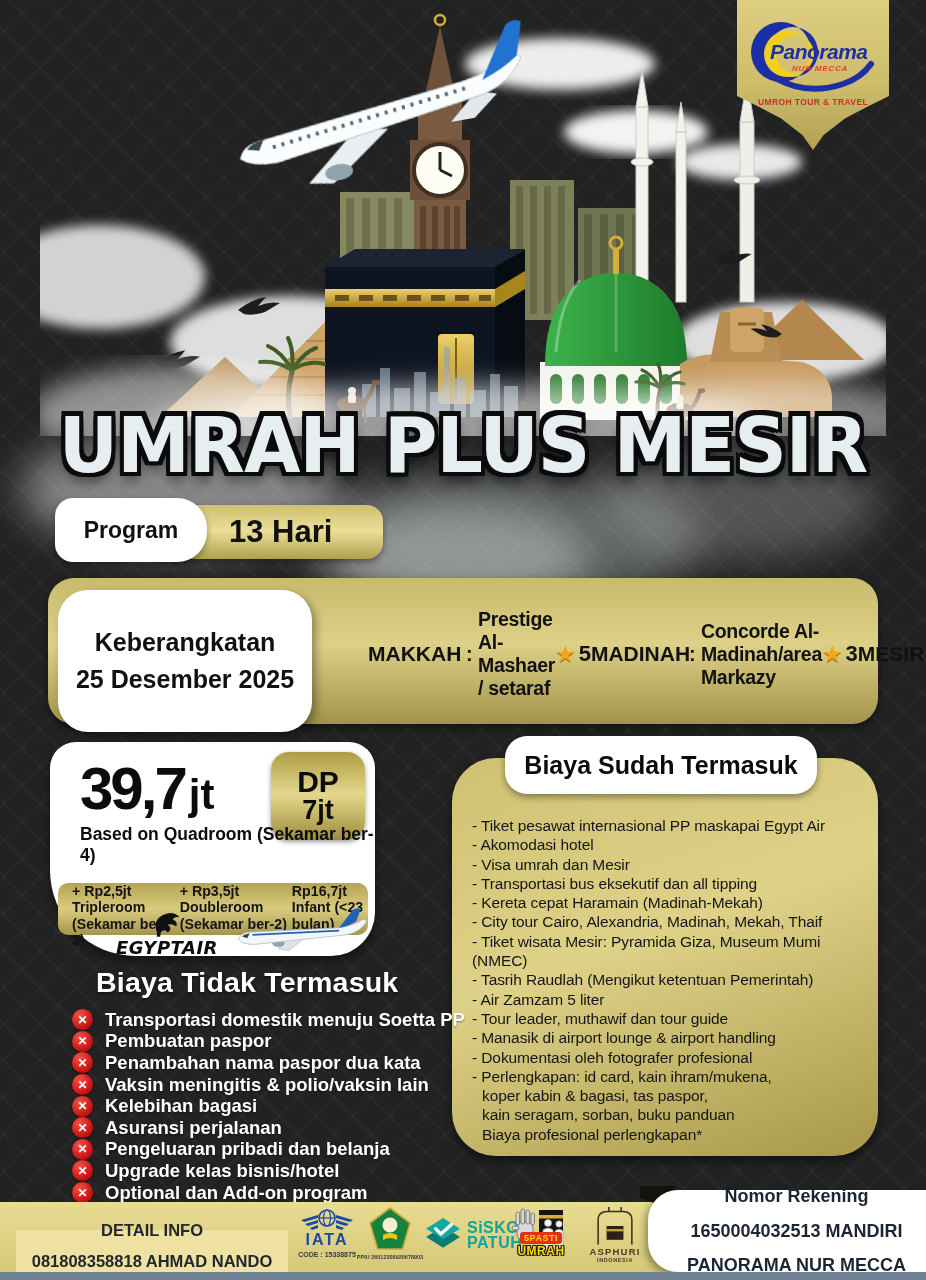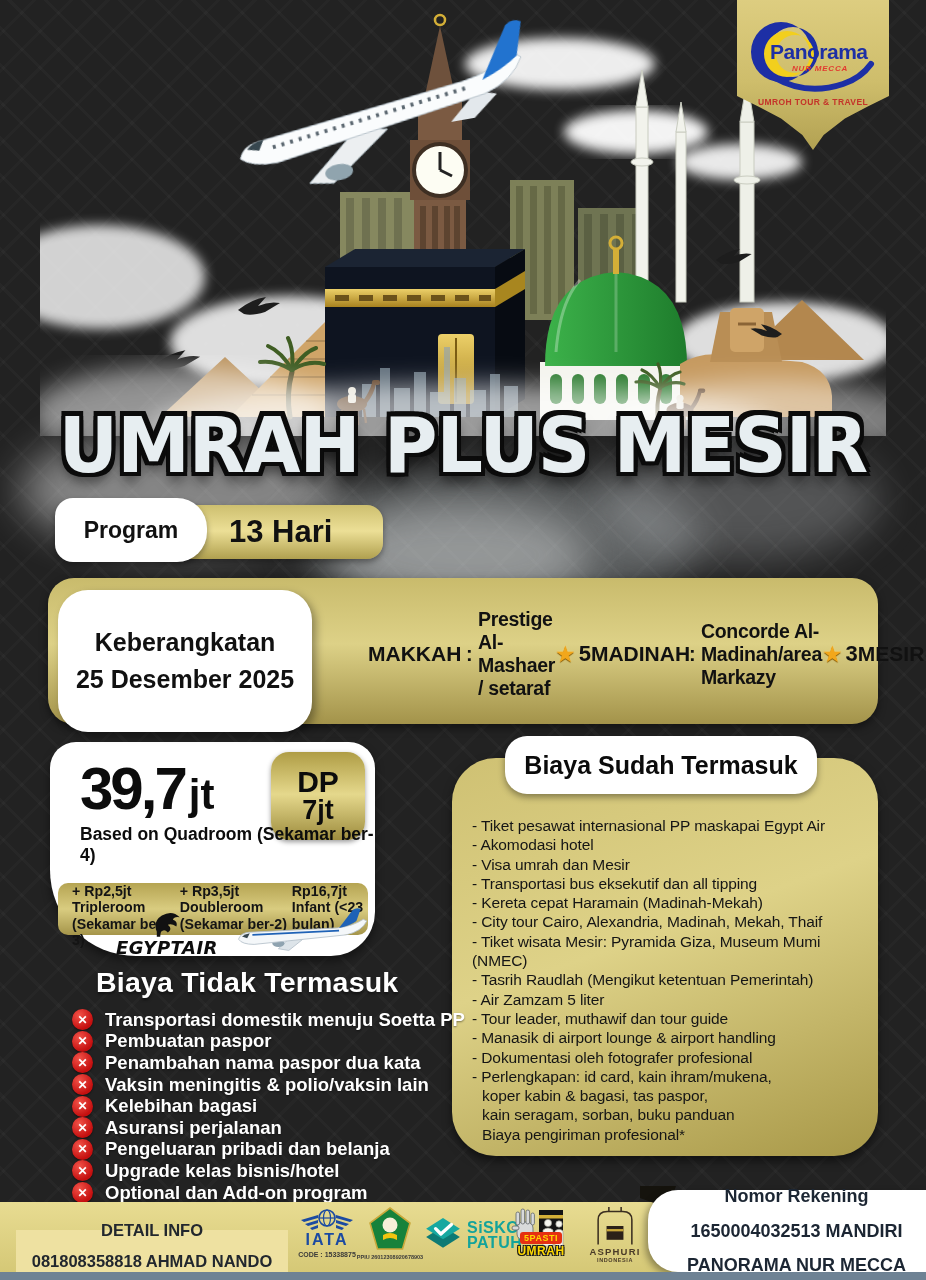--- a/index.html
+++ b/index.html
@@ -11,21 +11,21 @@
   #poster::before{content:"";position:absolute;inset:0;z-index:0;opacity:.55;
     background:
       repeating-linear-gradient(45deg,rgba(255,255,255,.045) 0 3px,transparent 3px 26px),
       repeating-linear-gradient(-45deg,rgba(255,255,255,.04) 0 3px,transparent 3px 26px);}
   .abs{position:absolute;}
   
   .banner{left:737px;top:0;width:152px;height:150px;z-index:6;
     background:linear-gradient(180deg,#ddcd80,#cebd6b 55%,#b2a152);
     clip-path:polygon(0 0,100% 0,100% 64%,86% 71%,71% 79%,57% 90%,50% 100%,43% 90%,29% 79%,14% 71%,0 64%);
     filter:drop-shadow(0 3px 4px rgba(0,0,0,.45));}
-  .banner .b-name{left:33px;top:40px;font-size:21px;font-weight:bold;color:#1d2fa5;letter-spacing:-.5px;}
+  .banner .b-name{left:33px;top:40px;font-size:21px;font-weight:bold;font-style:italic;color:#1d2fa5;letter-spacing:-.5px;}
   .banner .b-sub{left:55px;top:64px;font-size:8px;font-weight:bold;font-style:italic;color:#e23b30;letter-spacing:.8px;}
   .banner .b-tag{left:0;top:97px;width:152px;text-align:center;font-size:8.5px;font-weight:bold;color:#c4342a;letter-spacing:.4px;}
   
   .hero{left:40px;top:12px;width:846px;height:424px;z-index:1;}
   .mist{position:absolute;border-radius:50%;filter:blur(20px);z-index:2;pointer-events:none;}
   
   .title{left:0;top:402px;width:926px;text-align:center;z-index:3;
     font-family:"DejaVu Sans",sans-serif;font-weight:bold;font-size:73px;letter-spacing:-1px;
     color:#e7eef1;white-space:nowrap;transform:scaleY(1.06);
     text-shadow:-4px -4px 0 #0b0b0b,0 -4px 0 #0b0b0b,4px -4px 0 #0b0b0b,-4px 0 0 #0b0b0b,4px 0 0 #0b0b0b,-4px 4px 0 #0b0b0b,0 4px 0 #0b0b0b,4px 4px 0 #0b0b0b,0 9px 12px rgba(0,0,0,.55);}
@@ -438,21 +438,21 @@
       <li>- City tour Cairo, Alexandria, Madinah, Mekah, Thaif</li>
       <li>- Tiket wisata Mesir: Pyramida Giza, Museum Mumi (NMEC)</li>
       <li>- Tasrih Raudlah (Mengikut ketentuan Pemerintah)</li>
       <li>- Air Zamzam 5 liter</li>
       <li>- Tour leader, muthawif dan tour guide</li>
       <li>- Manasik di airport lounge &amp; airport handling</li>
       <li>- Dokumentasi oleh fotografer profesional</li>
       <li>- Perlengkapan: id card, kain ihram/mukena,</li>
       <li class="ind">koper kabin &amp; bagasi, tas paspor,</li>
       <li class="ind">kain seragam, sorban, buku panduan</li>
-      <li class="ind">Biaya pengiriman profesional*</li>
+      <li class="ind">Biaya profesional perlengkapan*</li>
     </ul>
   </div>
 
   <div class="abs excluded">
     <h2>Biaya Tidak Termasuk</h2>
     <ul>
       <li>
           <span class="xb">✕</span>
           <span class="t">Transportasi domestik menuju Soetta PP</span>
         </li>

